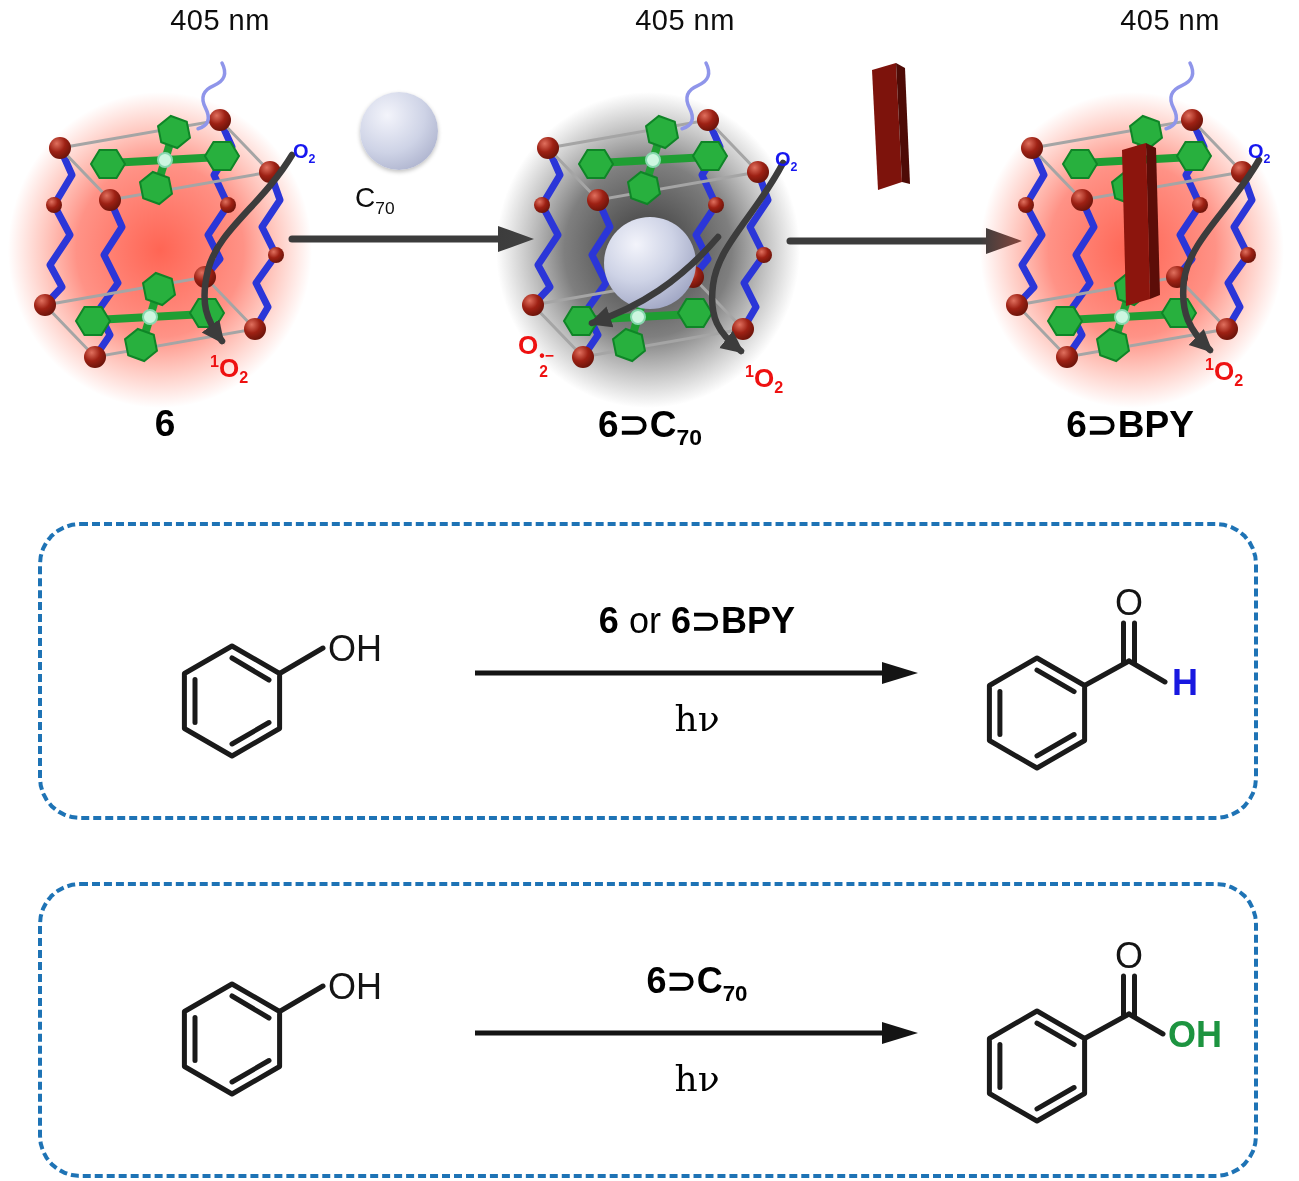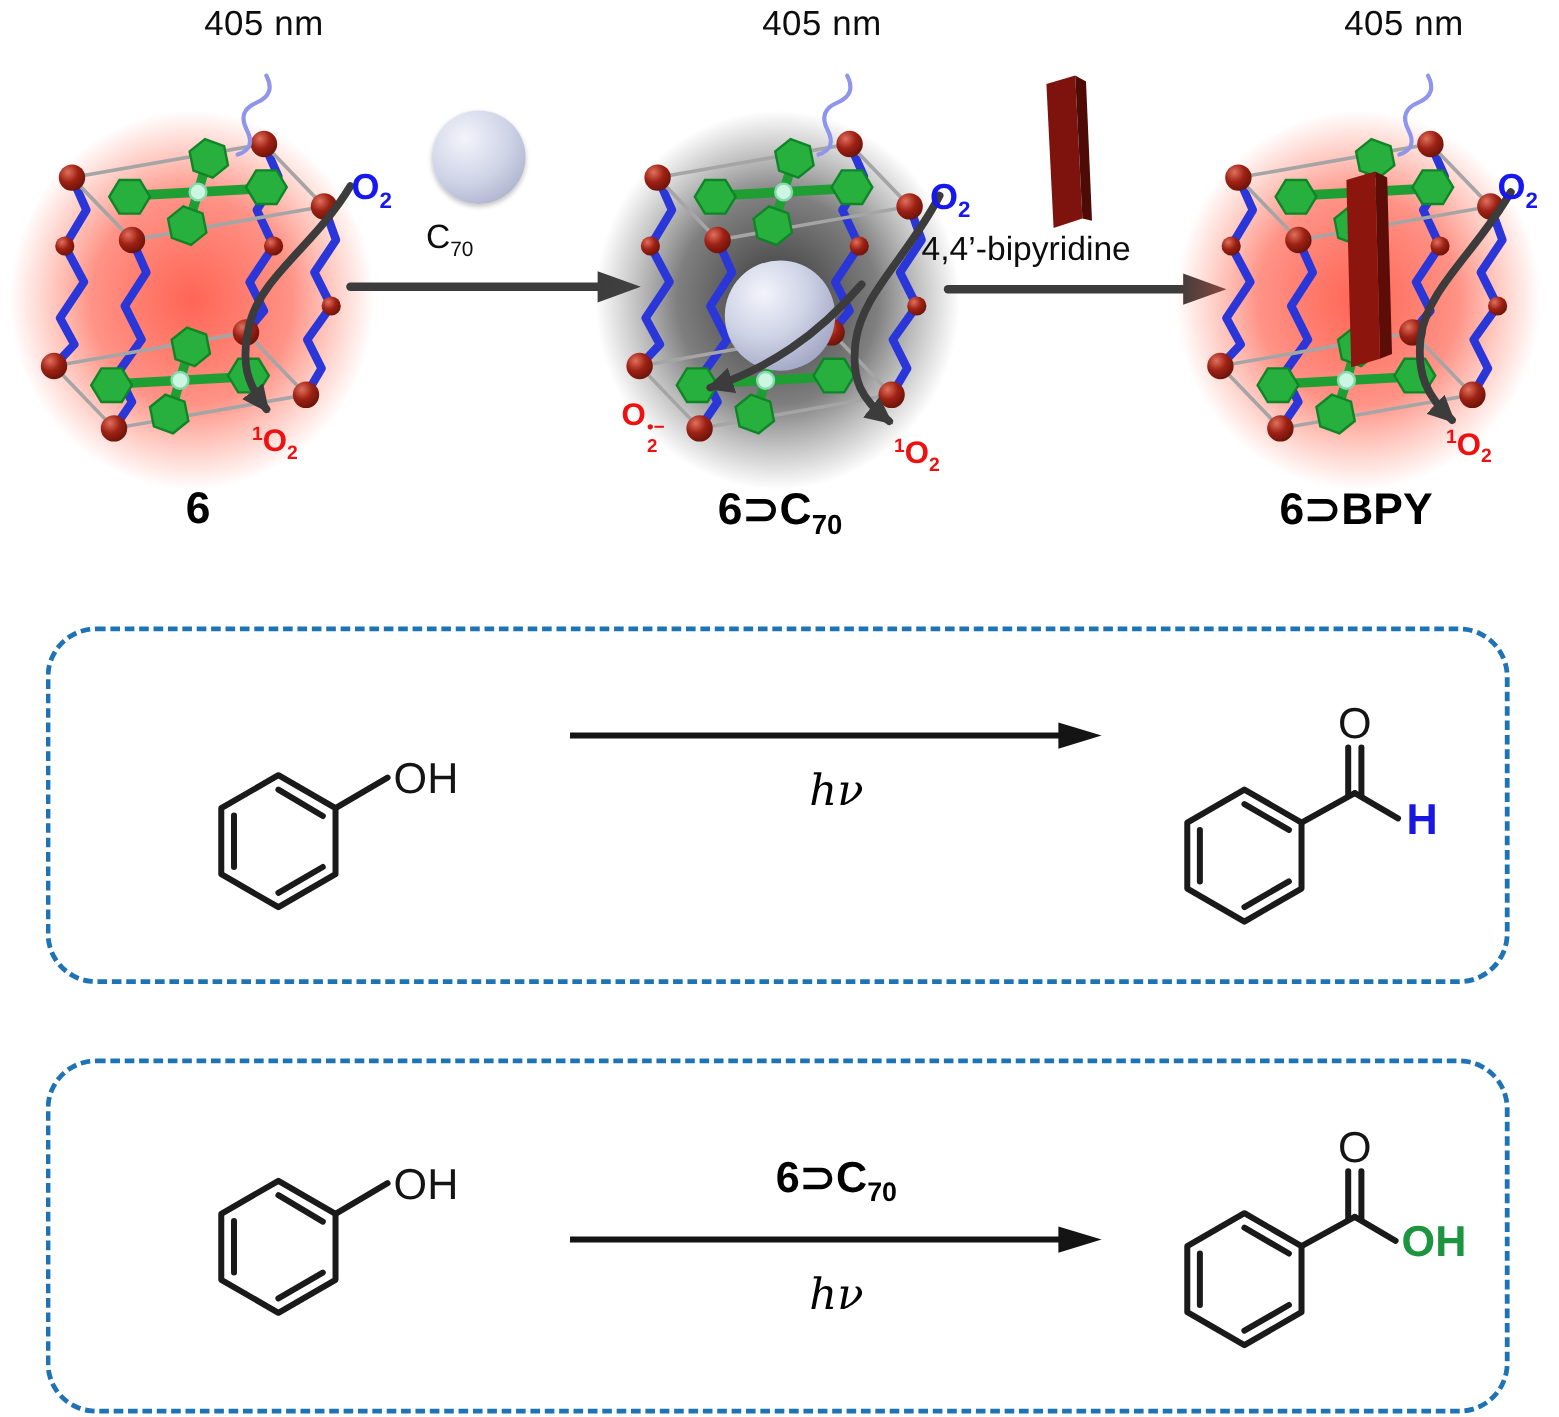--- a/index.html
+++ b/index.html
@@ -1,21 +1,21 @@
 <!DOCTYPE html>
 <html style="--o2_blue: #1717ef; --ros_red: #ee1111; --box_border: #1e73b5; --h_blue: #1818e0; --oh_green: #1d9440; --arrow_dark: #3c3c3c; --arrow_black: #141414;"><head>
 <meta charset="utf-8">
 <style>
   html,body{margin:0;padding:0;background:#ffffff;}
   #page{position:relative;width:1299px;height:1181px;background:#fff;overflow:hidden;
         font-family:"Liberation Sans",sans-serif;color:#111;}
   .abs{position:absolute;}
   .wl{font-size:29px;color:#0d0d0d;text-align:center;letter-spacing:0.5px;}
   .cname{font-size:37px;font-weight:bold;color:#000;text-align:center;}
-  .o2lab{font-size:30px;font-weight:bold;color:var(--o2_blue);}
+  .o2lab{font-size:20px;font-weight:bold;color:var(--o2_blue);}
   .ros{font-size:26px;font-weight:bold;color:var(--ros_red);}
   .reagent-lab{font-size:28px;color:#0d0d0d;text-align:left;}
   sub{font-size:62%;}
   sup{font-size:62%;}
   .stk{display:inline-flex;flex-direction:column;align-items:flex-start;font-size:60%;
        line-height:1;vertical-align:-0.45em;margin-left:1px;}
   .pillar{stroke:#2b36d8;stroke-width:7;fill:none;stroke-linejoin:round;stroke-linecap:round;}
   .photon{stroke:#8f95ea;stroke-width:3.5;fill:none;stroke-linecap:round;}
   .curve{stroke:var(--arrow_dark);stroke-width:6.5;fill:none;stroke-linecap:round;}
   .steparrow line{stroke:var(--arrow_dark);stroke-width:7;stroke-linecap:round;}
@@ -25,21 +25,21 @@
   .atom{font-family:"Liberation Sans",sans-serif;font-size:36px;fill:#141414;}
   .mid{text-anchor:middle;}
   .atom-h{fill:var(--h_blue);font-weight:bold;}
   .atom-oh{fill:var(--oh_green);font-weight:bold;}
   .rxn-center{text-align:center;}
   .cat{font-size:36px;color:#000;height:50px;margin-bottom:10px;}
   .cat b{font-weight:bold;}
   .cat .orx{font-weight:normal;}
   .rarrow line{stroke:var(--arrow_black);stroke-width:5;}
   .rarrow polygon{fill:var(--arrow_black);}
-  .hv{font-family:"DejaVu Serif",serif;font-style:italic;font-size:36px;margin-top:8px;color:#000;}
+  .hv{font-family:"DejaVu Serif",serif;font-size:36px;margin-top:8px;color:#000;}
   .ball{border-radius:50%;background:radial-gradient(circle at 35% 30%, #f3f4fb 0%, #ced3e6 50%, #9ba1c0 100%);
         box-shadow:0 2px 4px rgba(0,0,0,0.25);}
 </style>
 </head>
 <body>
 
 <div id="page">
 
   <svg width="0" height="0" style="position:absolute" aria-hidden="true">
     <defs>
@@ -127,21 +127,20 @@
       <path class="photon" d="M0,0 q13,12 0,24 q-13,12 0,24 q13,12 0,22"></path>
     </g>
     <path class="curve" d="M230,182 C192,226 152,252 104,268" marker-end="url(#ahDark)"></path>
     <path class="curve" d="M295,108 C268,160 230,190 225,230 C221,262 230,278 253,296" marker-end="url(#ahDark)"></path>
   </svg>
 
   <svg class="abs" style="left:860px;top:60px" width="52" height="134">
     <polygon points="12,10 36,3 42,122 18,130" fill="#7d130c"></polygon>
     <polygon points="36,3 45,8 50,124 42,122" fill="#4e0b06"></polygon>
   </svg>
-  <div class="abs reagent-lab" style="left:768px;top:192px;width:235px">4,4’-bipyridine</div>
   <svg class="abs steparrow" style="left:786px;top:224px" width="245" height="34">
     <line x1="4" y1="17" x2="202" y2="17"></line>
     <polygon points="200,4 236,17 200,30"></polygon>
   </svg>
 
   <svg class="abs" style="left:972px;top:55px" width="327" height="380">
     <ellipse cx="160" cy="195" rx="152" ry="158" fill="url(#glowRed)"></ellipse>
     <use href="#cageSym"></use>
     <g>
       <polygon points="150,95 174,88 178,244 154,251" fill="#8c150d"></polygon>
@@ -196,20 +195,23 @@
         <path d="M95,50 L142.6,77.5 L142.6,132.5 L95,160 L47.4,132.5 L47.4,77.5 Z"></path>
         <line x1="95" y1="62" x2="132" y2="84"></line>
         <line x1="132" y1="126.5" x2="95" y2="148"></line>
         <line x1="58" y1="126.5" x2="58" y2="83.6"></line>
         <line x1="142.6" y1="77.5" x2="186" y2="52"></line>
       </g>
       <text x="191" y="65" class="atom">OH</text>
     </svg>
 
     <div class="abs rxn-center" style="left:430px;top:74px;width:450px">
+      <div class="cat">
+        <b>6</b><span class="orx"> or </span><b>6⊃BPY</b>
+      </div>
       <svg class="rarrow" width="450" height="26">
         <line x1="3" y1="13" x2="412" y2="13"></line>
         <polygon points="410,2 446,13 410,24"></polygon>
       </svg>
       <div class="hv">hν</div>
     </div>
 
     <svg class="abs" style="left:925px;top:55px" width="280" height="230">
       <g class="bond">
         <path d="M70,77 L117.6,104.5 L117.6,159.5 L70,187 L22.4,159.5 L22.4,104.5 Z"></path>

